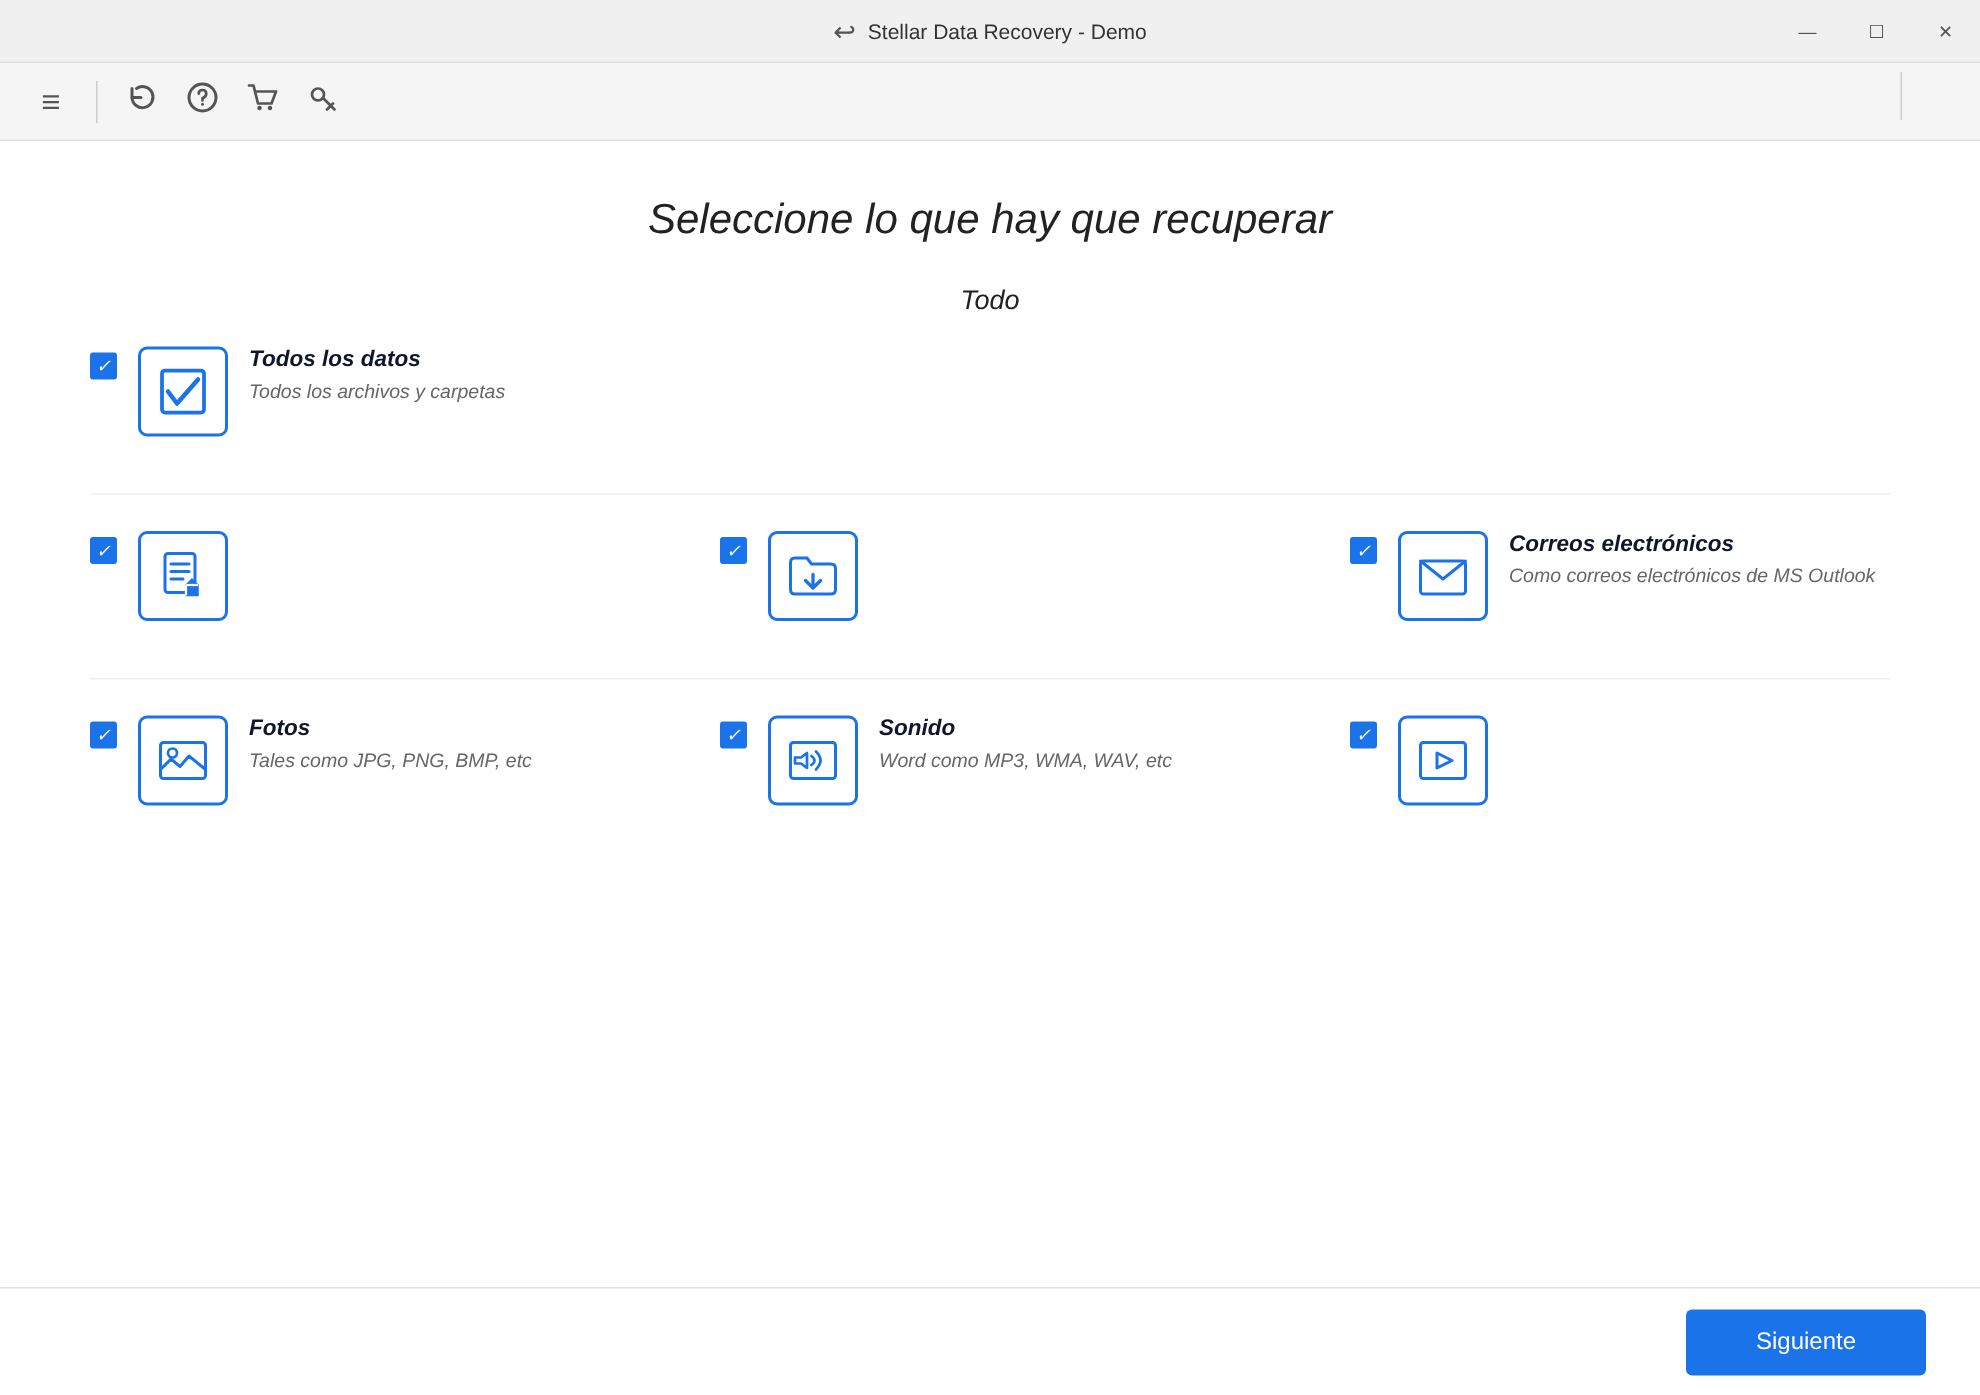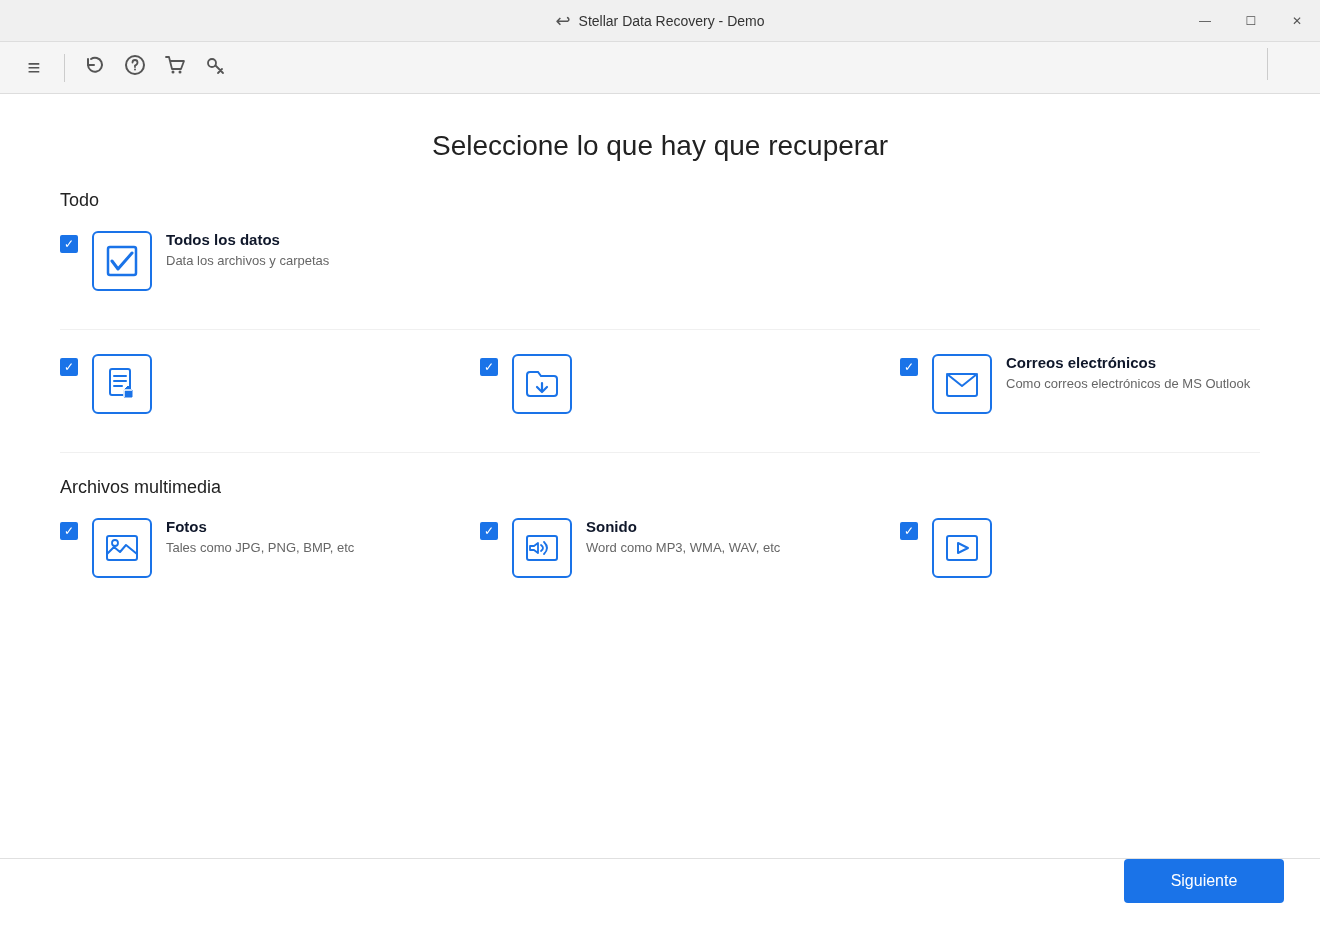--- a/index.html
+++ b/index.html
@@ -134,20 +134,21 @@
     }
 
     .section {
       padding: 0 60px 20px 60px;
     }
     .section-title {
       font-size: 18px;
       font-weight: 400;
       color: #222;
       margin-bottom: 20px;
+      text-align: center;
     }
 
     .items-row {
       display: flex;
       align-items: flex-start;
       gap: 60px;
       margin-bottom: 10px;
     }
 
     .item {
@@ -222,21 +223,21 @@
     
     .bottom-bar {
       position: fixed;
       bottom: 0;
       left: 0;
       right: 0;
       height: 72px;
       background: white;
       border-top: 1px solid #e0e0e0;
       display: flex;
-      align-items: flex-start;
+      align-items: center;
       justify-content: flex-end;
       padding: 0 36px;
     }
     .next-btn {
       background: #1a73e8;
       color: white;
       border: none;
       border-radius: 4px;
       width: 160px;
       height: 44px;
@@ -311,21 +312,21 @@
       <div class="grid-dot"></div>
       <div class="grid-dot"></div>
     </div>
     <div class="toolbar-divider"></div>
     <div class="brand-logo">
       <span>stel</span><span class="brand-accent" style="font-size:26px; position:relative;">l<span style="position:absolute; bottom:4px; left:50%; transform:translateX(-50%); width:4px; height:4px; background:#e02020; border-radius:50%;"></span></span><span>ar</span>
     </div>
   </div>
 </div>
 
-<div class="main-content" style="position:relative; padding-bottom: 80px;">
+<div class="main-content" style="position:relative; padding-bottom: 80px; font-style: italic;">
 
   <h1 class="page-title">Seleccione lo que hay que recuperar</h1>
 
   <div class="section">
     <div class="section-title">Todo</div>
     <div class="items-row">
 
       <div class="item" style="max-width:340px;">
         <div class="checkbox-area">
           <div class="checkbox">
@@ -333,21 +334,21 @@
           </div>
         </div>
         <div class="icon-box">
           <svg viewBox="0 0 36 36" fill="none" xmlns="http://www.w3.org/2000/svg">
             <rect x="4" y="4" width="28" height="28" rx="2" stroke="#1a73e8" stroke-width="2.5" fill="none"></rect>
             <polyline points="8,18 14,26 28,10" stroke="#1a73e8" stroke-width="3" fill="none" stroke-linecap="round" stroke-linejoin="round"></polyline>
           </svg>
         </div>
         <div class="item-text">
           <div class="item-title">Todos los datos</div>
-          <div class="item-desc">Data los archivos y carpetas</div>
+          <div class="item-desc">Todos los archivos y carpetas</div>
         </div>
       </div>
     </div>
   </div>
 
   <div class="section-divider"></div>
 
   <div class="section">
     <div class="items-row">
 
@@ -401,21 +402,20 @@
           <div class="item-title">Correos electrónicos</div>
           <div class="item-desc">Como correos electrónicos de MS Outlook</div>
         </div>
       </div>
     </div>
   </div>
 
   <div class="section-divider"></div>
 
   <div class="section">
-    <div class="section-title">Archivos multimedia</div>
     <div class="items-row">
 
       <div class="item">
         <div class="checkbox-area">
           <div class="checkbox">
             <span class="checkbox-check">✓</span>
           </div>
         </div>
         <div class="icon-box">
           <svg viewBox="0 0 36 36" fill="none" xmlns="http://www.w3.org/2000/svg">

